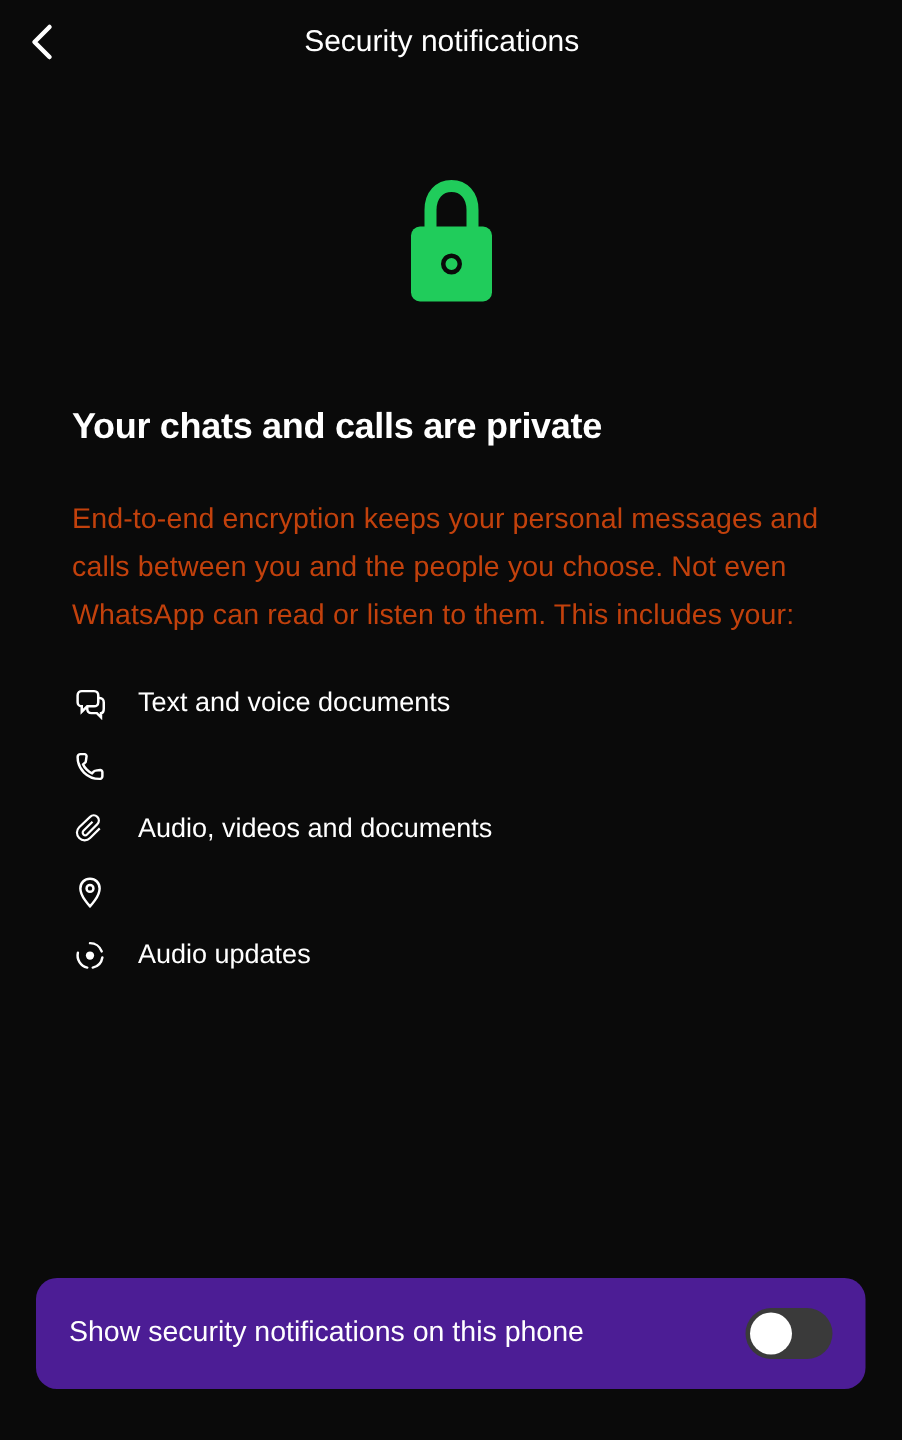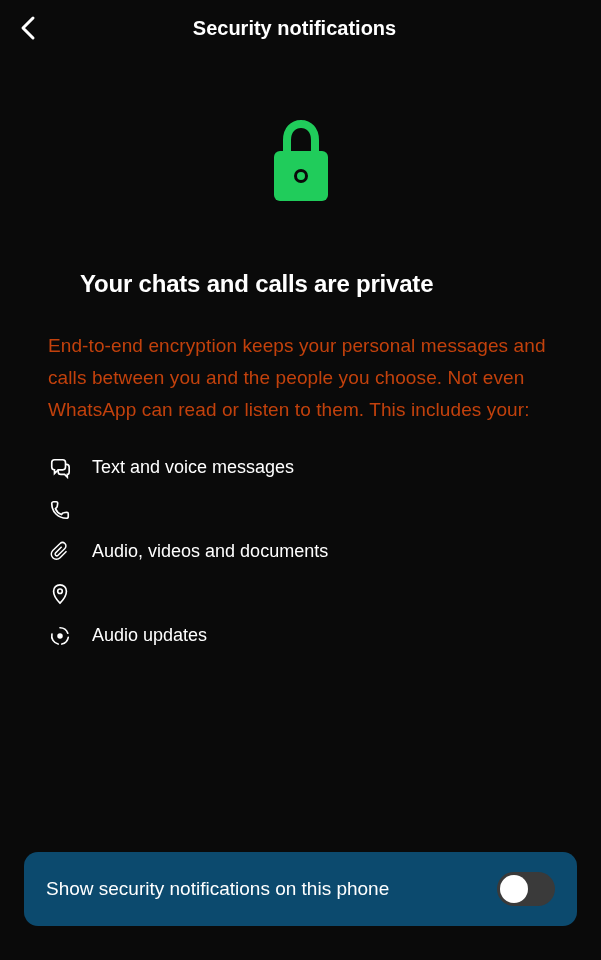--- a/index.html
+++ b/index.html
@@ -38,42 +38,41 @@
       fill: none;
       stroke-linecap: round;
       stroke-linejoin: round;
     }
     .header-title {
       position: absolute;
       left: 0;
       right: 12px;
       text-align: center;
       font-size: 20px;
-      font-weight: 700;
+      font-weight: 400;
       pointer-events: none;
     }
     .lock-section {
       display: flex;
       justify-content: center;
       align-items: center;
       padding: 60px 0 60px 0;
     }
     .lock-icon svg {
       width: 74px;
       height: 90px;
     }
     .content {
       padding: 0 48px;
     }
     .section-heading {
       font-size: 24px;
       font-weight: 700;
       margin-bottom: 32px;
       letter-spacing: -0.2px;
-      margin-left: 32px;
     }
     .description {
       font-size: 19px;
       line-height: 1.68;
       color: #c2410c;
       margin-bottom: 30px;
       letter-spacing: 0.1px;
     }
     .feature-list {
       list-style: none;
@@ -104,21 +103,21 @@
       color: #ffffff;
     }
     .bottom-section {
       position: absolute;
       bottom: 0;
       left: 0;
       right: 0;
       padding: 0 24px 20px 24px;
     }
     .toggle-card {
-      background: #0c4a6e;
+      background: #4c1d95;
       border-radius: 14px;
       padding: 20px 22px;
       display: flex;
       align-items: center;
       justify-content: space-between;
       margin-bottom: 14px;
     }
     .toggle-label {
       font-size: 19px;
       line-height: 1.5;
@@ -182,21 +181,21 @@
   <p class="description">End-to-end encryption keeps your personal messages and calls between you and the people you choose. Not even WhatsApp can read or listen to them. This includes your:</p>
 
   <ul class="feature-list">
     <li class="feature-item">
       <span class="feature-icon">
         <svg viewBox="0 0 24 24">
           <path d="M 3 6 C 3 4 4.5 3 6 3 L 15 3 C 17 3 18 4.5 18 6 L 18 11 C 18 13 16.5 14 15 14 L 10 14 L 6 18 L 6 14 C 4 14 3 12.5 3 11 Z"></path>
           <path d="M 10 14 L 10 16 C 10 17.5 11 19 13 19 L 17 19 L 20 22 L 20 19 C 21.5 19 22 17.5 22 16 L 22 11 C 22 9.5 21 8 19 8 L 18 8"></path>
         </svg>
       </span>
-      <span class="feature-label">Text and voice messages</span>
+      <span class="feature-label">Text and voice documents</span>
     </li>
     <li class="feature-item">
       <span class="feature-icon">
         <svg viewBox="0 0 24 24">
           <path d="M 5 3 C 4 3 3 4 3 5 C 3 14 10 21 19 21 C 20 21 21 20 21 19 L 21 16 C 21 15 20 14.5 19.5 14.5 L 16 15 C 15.5 15 15 15.2 14.7 15.7 L 13.5 17 C 11 16 8 13 7 10.5 L 8.3 9.3 C 8.8 9 9 8.5 9 8 L 9.5 4.5 C 9.5 4 9 3 8 3 Z"></path>
         </svg>
       </span>
     </li>
     <li class="feature-item">
       <span class="feature-icon">

